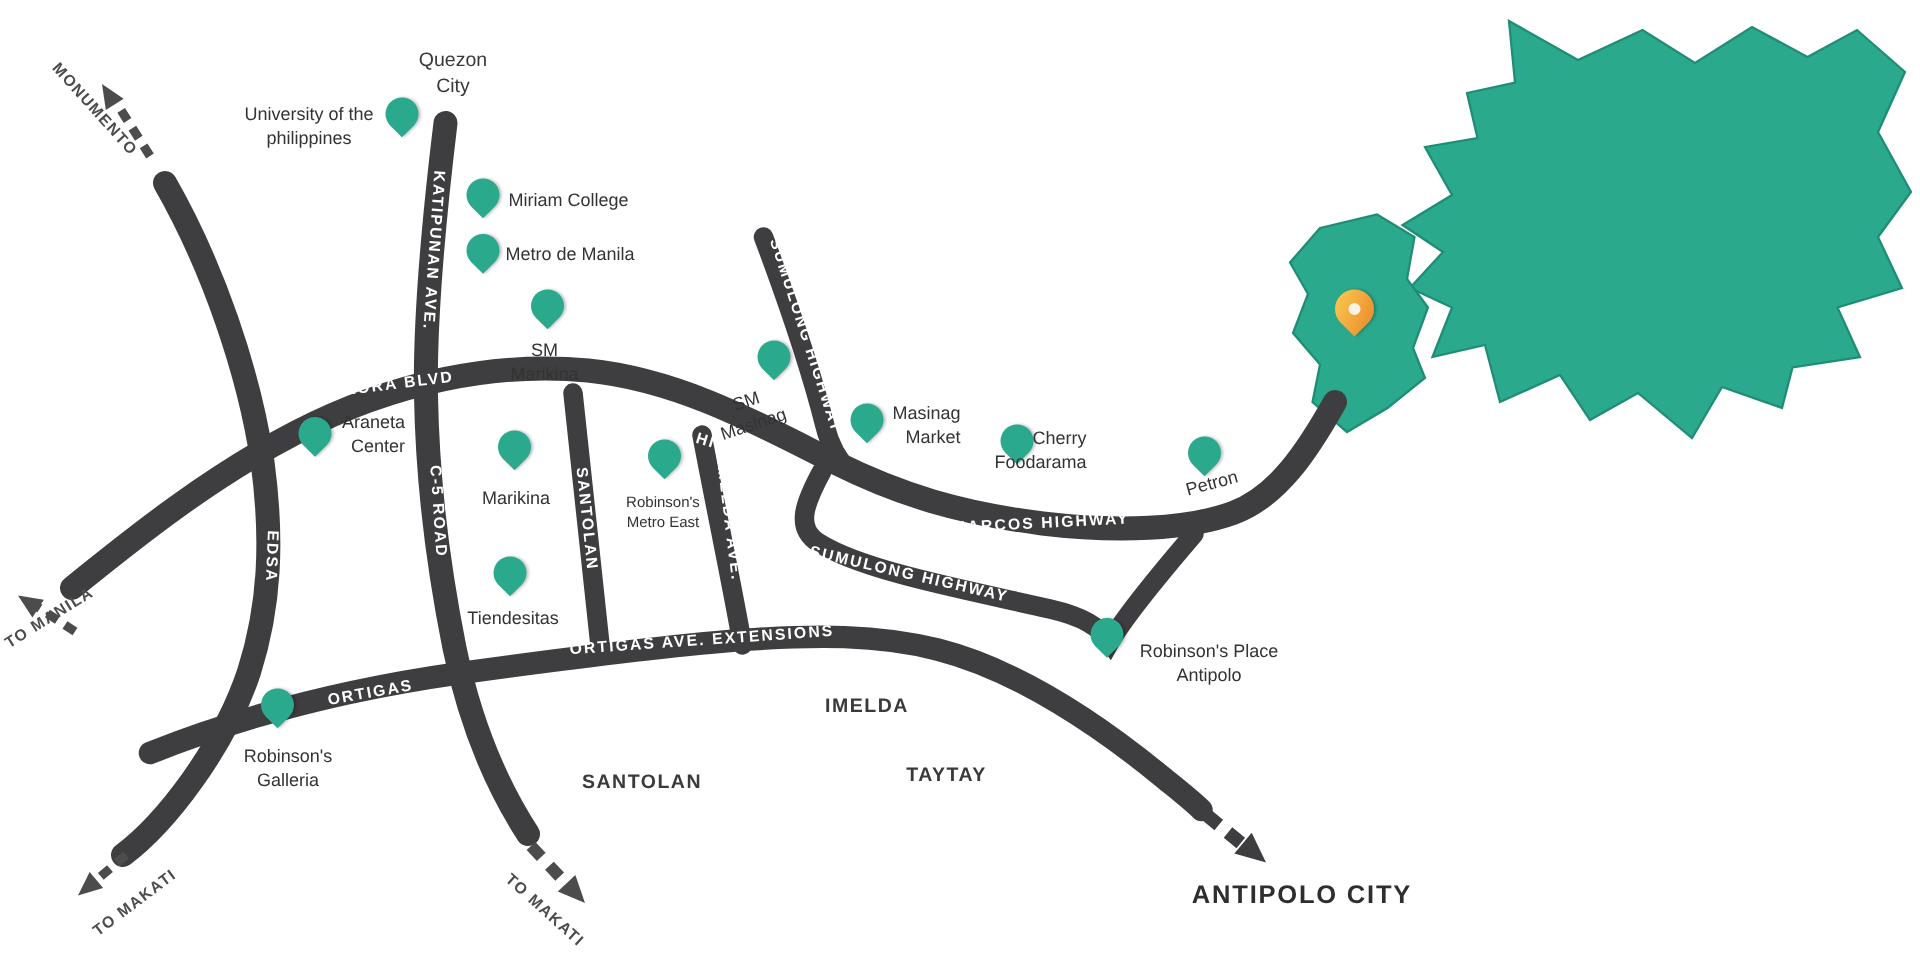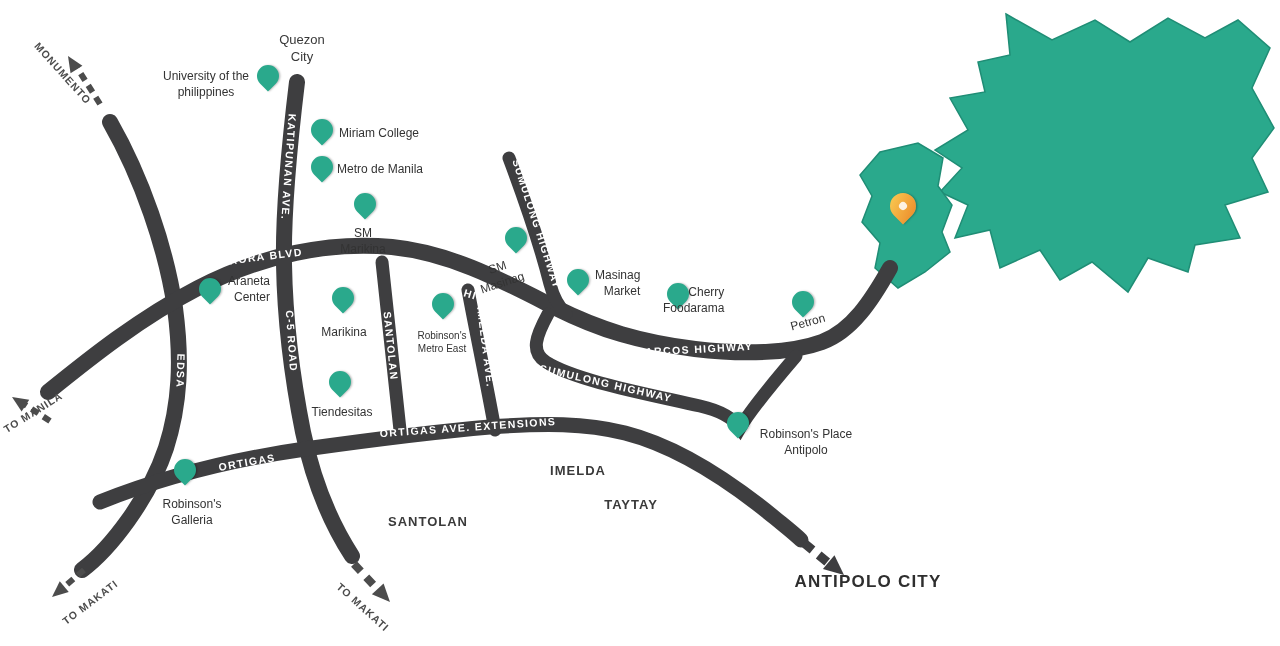--- a/index.html
+++ b/index.html
@@ -135,22 +135,22 @@
   <div class="lbl c" style="left:342px;top:405px">Tiendesitas</div>
   <div class="lbl c" style="left:192px;top:497px">Robinson's
 Galleria</div>
   <div class="lbl c" style="left:806px;top:427px">Robinson's Place
 Antipolo</div>
 
   <div class="lbl c qc" style="left:302px;top:32px">Quezon
 City</div>
   <div class="area" style="left:578px;top:470px">IMELDA</div>
   <div class="area" style="left:428px;top:521px">SANTOLAN</div>
-  <div class="area" style="left:631px;top:504px">TAYTAY</div>
-  <div class="area big" style="left:868px;top:582px">ANTIPOLO CITY</div>
+  <div class="area" style="left:631px;top:516px">TAYTAY</div>
+  <div class="area big" style="left:868px;top:597px">ANTIPOLO CITY</div>
 
   <div class="rlbl" style="left:257px;top:257px;transform:translate(-50%,-50%) rotate(-7deg)">AURORA BLVD</div>
   <div class="rlbl" style="left:464px;top:292px;transform:translate(-50%,-50%) rotate(17deg)">MARCOS HIGHWAY</div>
   <div class="rlbl" style="left:694px;top:349px;transform:translate(-50%,-50%) rotate(-3deg)">MARCOS HIGHWAY</div>
   <div class="rlbl" style="left:289px;top:167px;transform:translate(-50%,-50%) rotate(94deg)">KATIPUNAN AVE.</div>
   <div class="rlbl" style="left:292px;top:341px;transform:translate(-50%,-50%) rotate(86deg)">C-5 ROAD</div>
   <div class="rlbl" style="left:391px;top:346px;transform:translate(-50%,-50%) rotate(84deg)">SANTOLAN</div>
   <div class="rlbl" style="left:486px;top:347px;transform:translate(-50%,-50%) rotate(83deg)">IMELDA AVE.</div>
   <div class="rlbl" style="left:537px;top:224px;transform:translate(-50%,-50%) rotate(72deg)">SUMULONG HIGHWAY</div>
   <div class="rlbl" style="left:606px;top:383px;transform:translate(-50%,-50%) rotate(13deg)">SUMULONG HIGHWAY</div>

